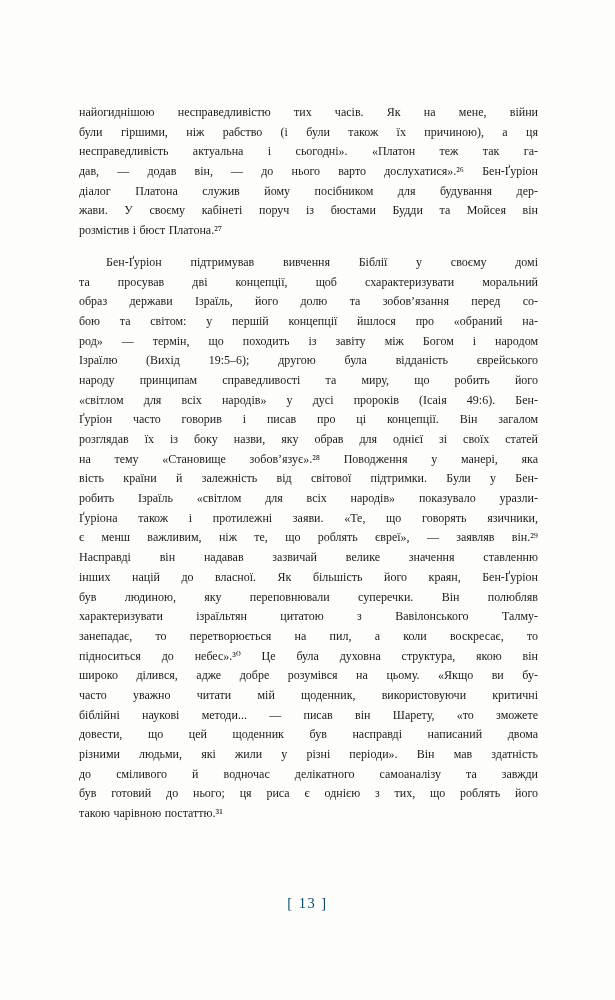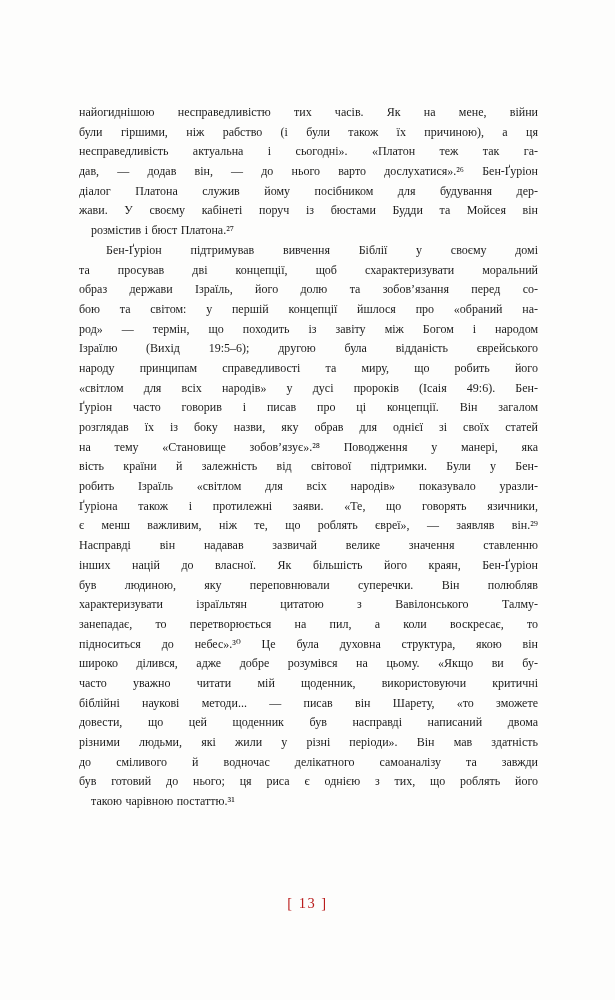--- a/index.html
+++ b/index.html
@@ -28,34 +28,34 @@
   .paragraph { margin: 0; padding: 0; }
   .line {
     height: 19.7px;
     overflow: hidden;
     text-align: justify;
     text-align-last: justify;
     white-space: normal;
   }
   .line.para-end {
     text-align-last: left;
-    margin-left: 12px;
   }
   .line.indent {
     text-indent: 27px;
+    margin-top: 12px;
   }
   .page-number {
     position: absolute;
     top: 895px;
     left: 0;
     width: 100%;
     text-align: center;
     font-size: 14.5px;
     letter-spacing: 1.5px;
-    color: #b91c1c;
+    color: #0c4a6e;
   }
 </style>
 </head>
 <body>
 
 <div class="page">
   <div class="text-block">
       <div class="paragraph">
         <div class="line">найогиднішою несправедливістю тих часів. Як на мене, війни</div>
         <div class="line">були гіршими, ніж рабство (і були також їх причиною), а ця</div>

